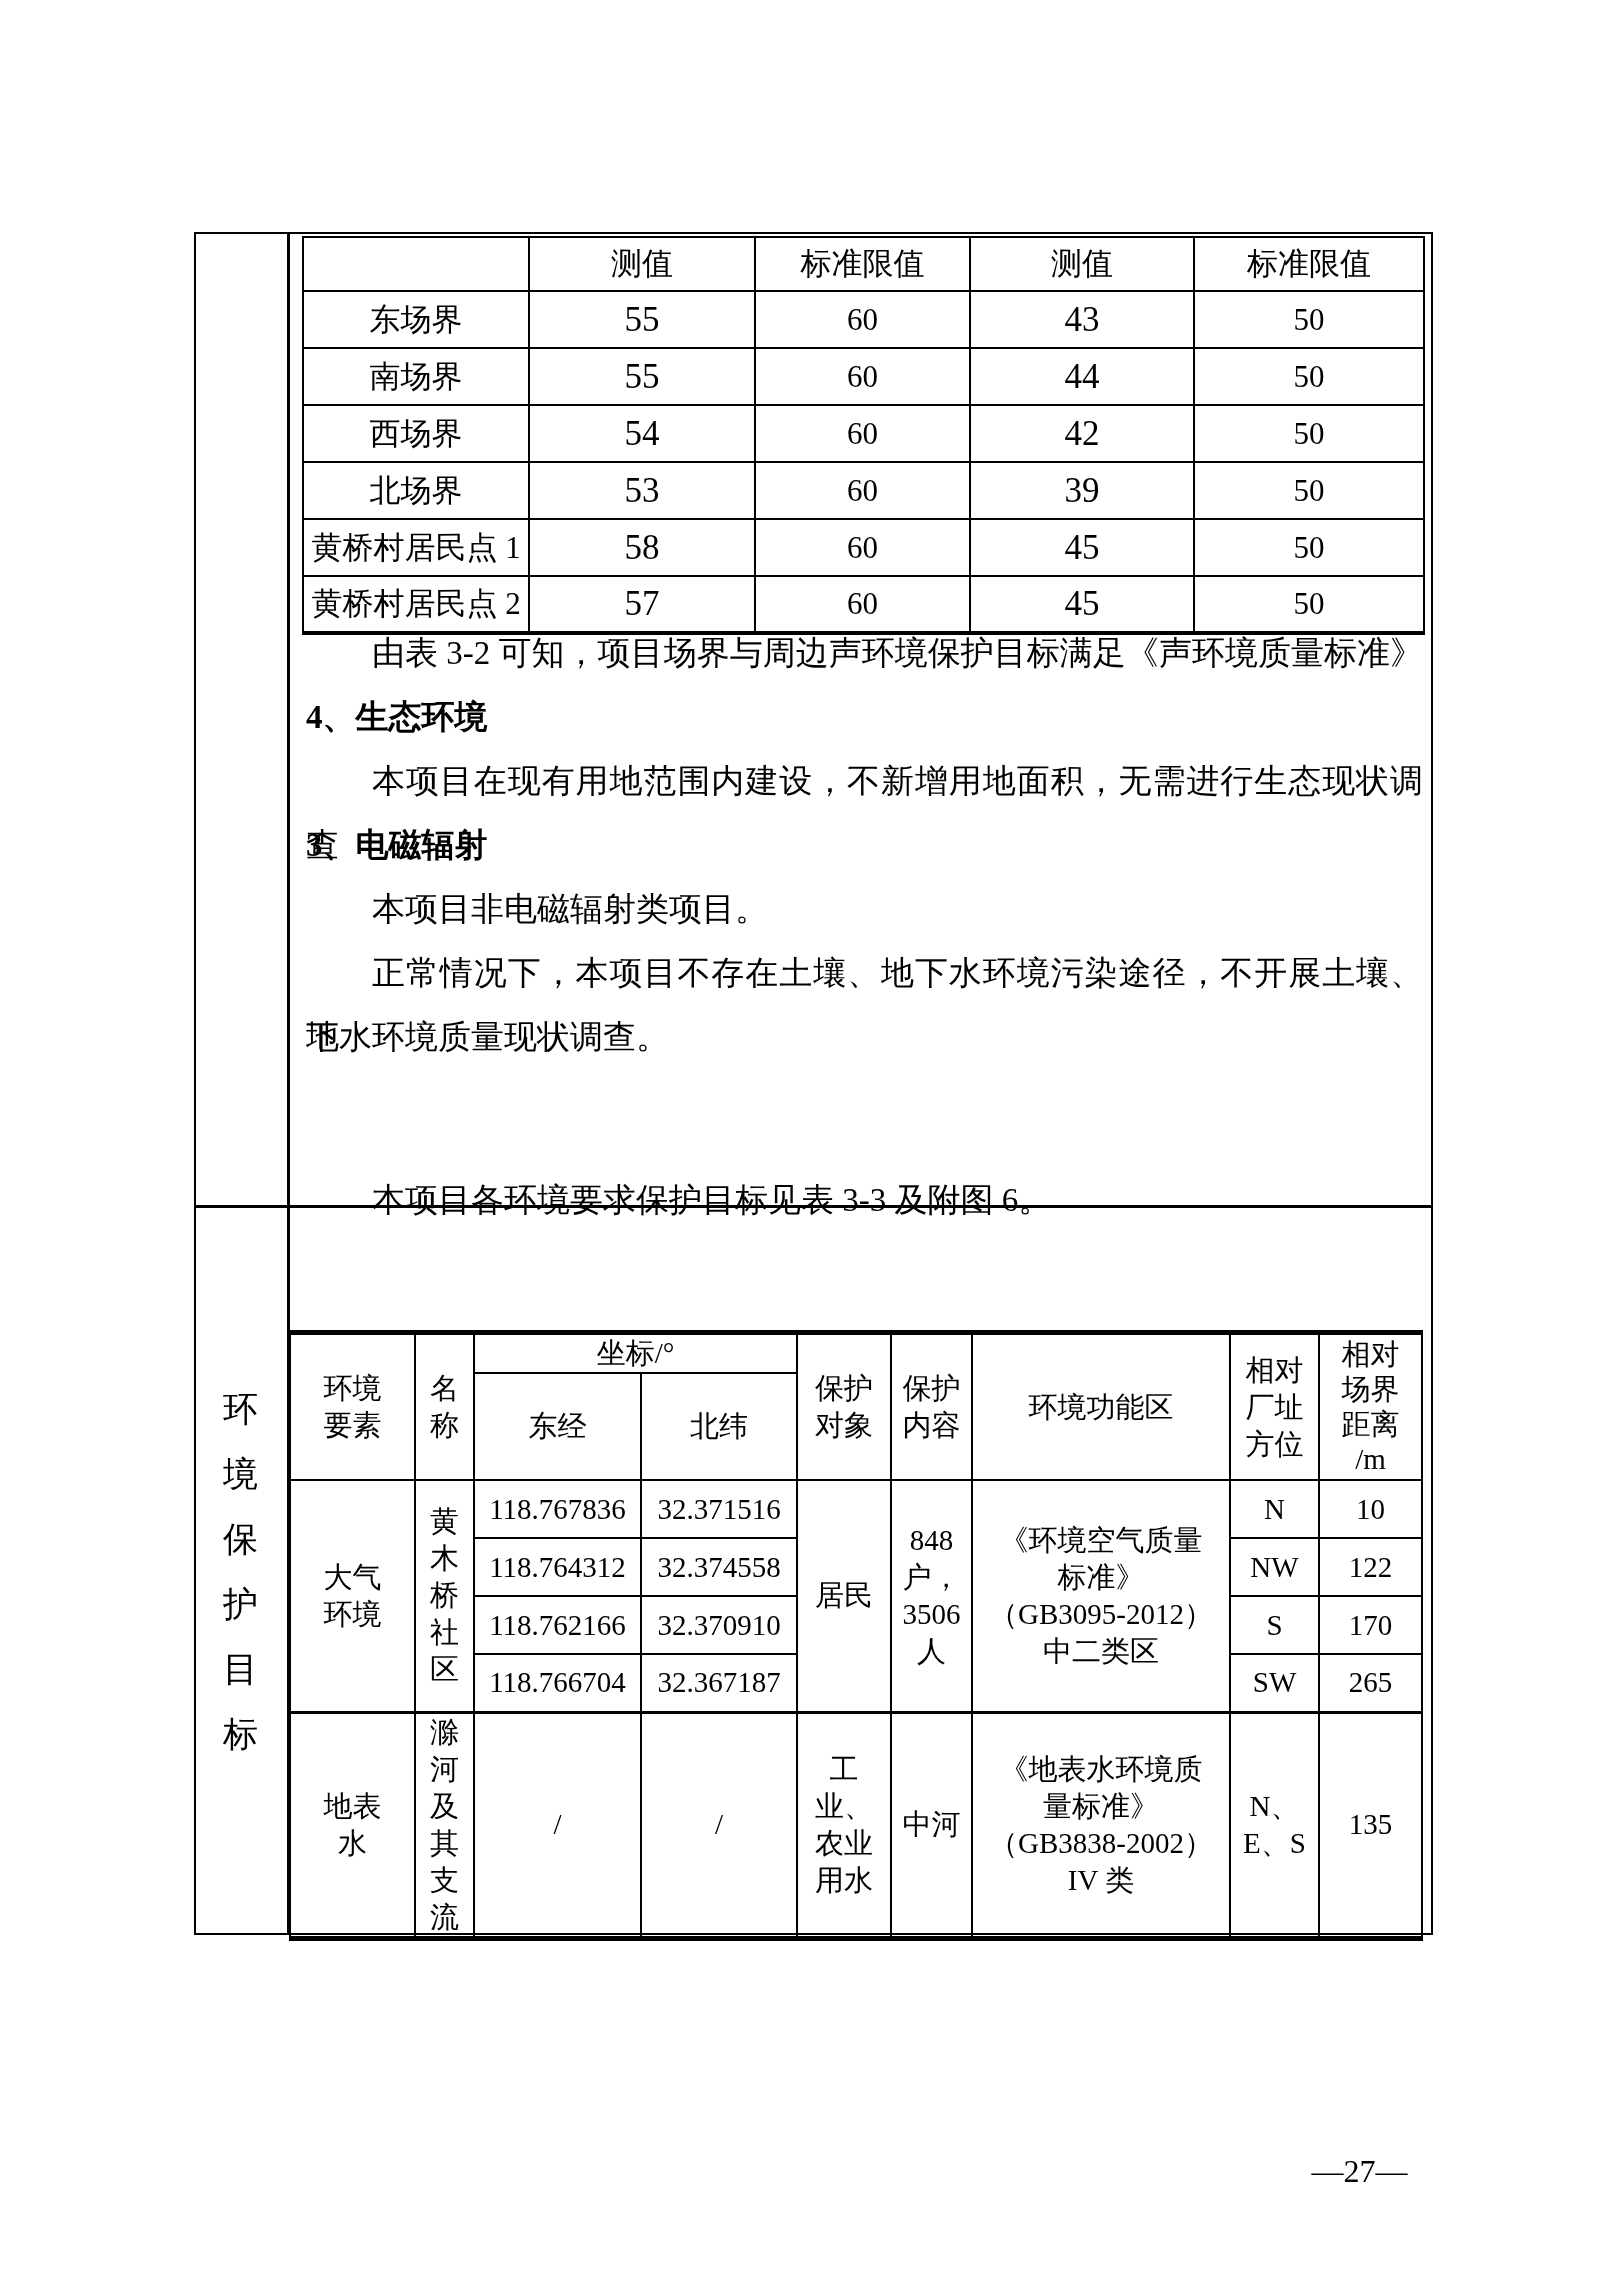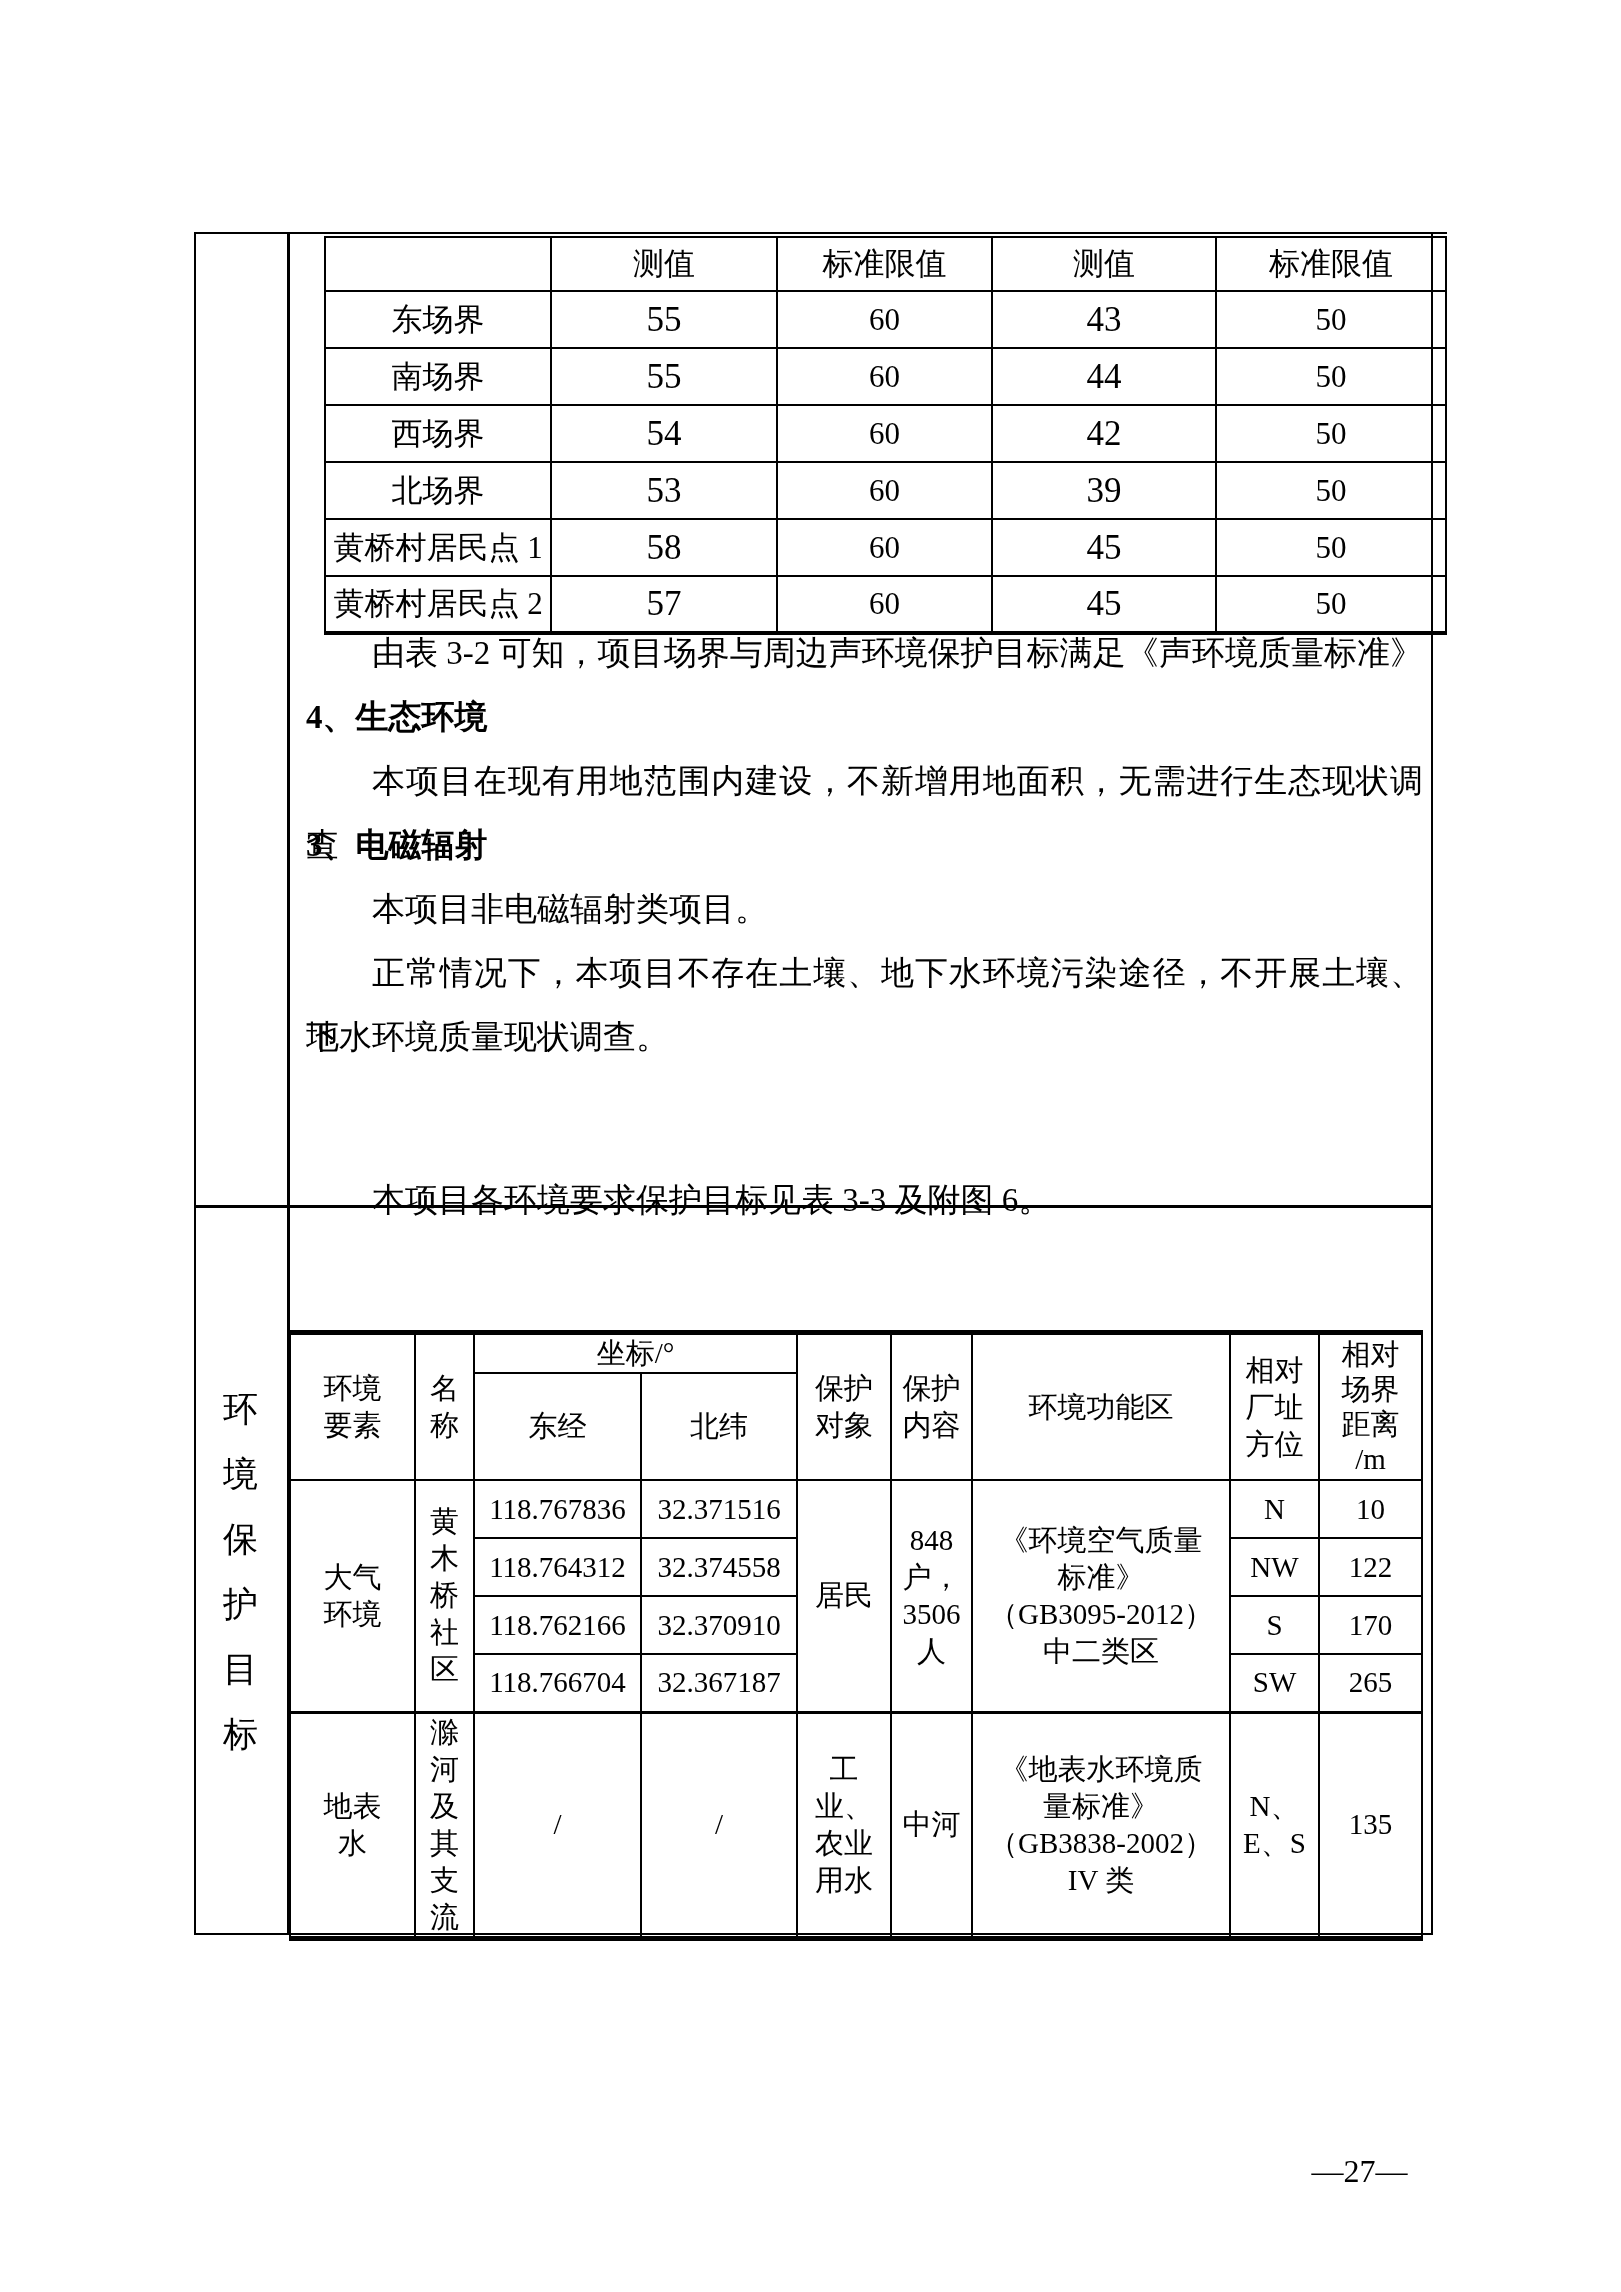--- a/index.html
+++ b/index.html
@@ -26,21 +26,21 @@
   
   table{border-collapse:collapse;table-layout:fixed;}
   .noise-table{
     position:absolute;left:302px;top:232px;width:1123px;
     font-size:31px;
   }
   .noise-table td{
     border:2px solid #000;text-align:center;vertical-align:middle;
     padding:0;overflow:hidden;
   }
-  .noise-table{border-top:6.9px double #000;border-bottom:4.9px solid #000;margin-left:22px;}
+  .noise-table{border-top:6.9px double #000;border-bottom:4.9px solid #000;}
   .noise-table tr{height:57px;}
   .noise-table tr.hdr{height:56px;}
   .noise-table td.num{font-size:35px;}
 
   
   .text-block{
     position:absolute;left:306px;top:621px;width:1117px;
     font-size:33px;
   }
   .text-block .line{height:64px;line-height:64px;white-space:nowrap;}

